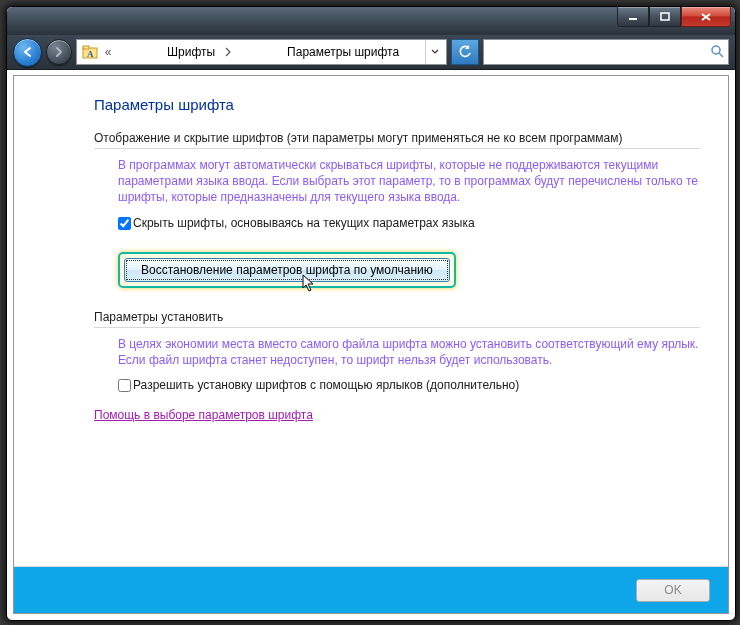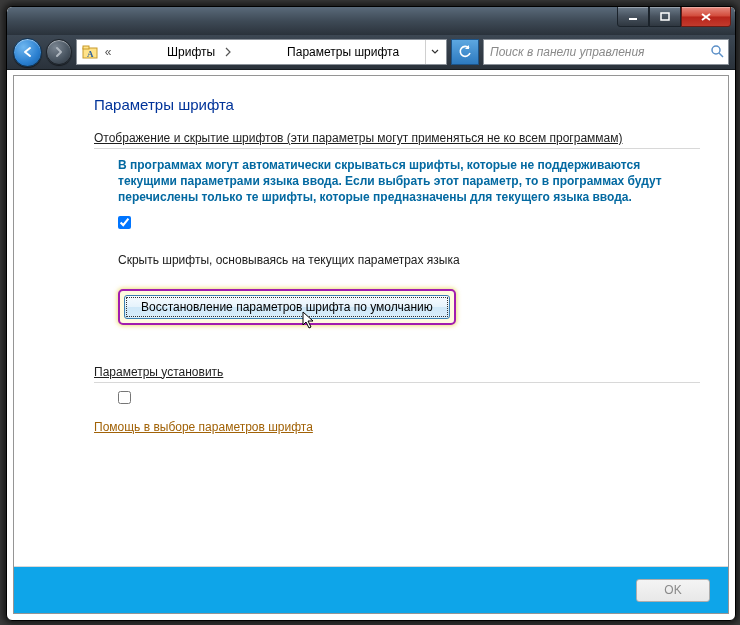--- a/index.html
+++ b/index.html
@@ -180,57 +180,54 @@
   }
   h1.page-title {
     font-size: 15px;
     font-weight: 400;
     color: #003399;
     margin: 0 0 18px 0;
   }
   .section-header {
     font-size: 12px;
     color: #1e1e1e;
-    margin: 18px 0 6px 0;
+    margin: 0 0 6px 0;
     position: relative;
-    text-decoration: underline;
   }
   .section-header .rule {
     position: relative;
   }
   .section-header .rule::after {
     content: "";
     display: block;
     height: 1px;
     background: #d8d8d8;
     margin-top: 3px;
   }
   .body-text {
-    color: #0369a1;
+    color: #8b5cf6;
     line-height: 1.35;
     margin: 8px 0 10px 24px;
-    font-weight: bold;
   }
   .checkbox-row {
     margin: 8px 0 8px 24px;
     display: flex;
-    align-items: flex-start;
-    gap: 24px;
-    flex-direction: column;
+    align-items: flex-end;
+    gap: 2px;
   }
   .checkbox-row input[type=checkbox] {
     width: 13px;
     height: 13px;
     margin: 0;
   }
   .restore-btn-wrap {
     margin: 14px 0 22px 24px;
     display: inline-block;
     padding: 4px;
-    border: 2px solid #a21caf;
+    border: 2px solid #14b8a6;
     border-radius: 5px;
     background: #fffbe0;
     box-shadow: 0 0 4px 1px rgba(230,200,40,0.6);
     position: relative;
   }
   .restore-btn {
     min-width: 310px;
     height: 24px;
     border: 1px solid #3c7fb1;
     border-radius: 3px;
@@ -242,21 +239,21 @@
     outline: 1px dotted #333;
     outline-offset: -3px;
   }
   .cursor {
     position: absolute;
     left: 182px;
     top: 20px;
     pointer-events: none;
   }
   .link {
-    color: #a16207;
+    color: #a21caf;
     text-decoration: underline;
     cursor: pointer;
     text-align: center;
   }
   .footer {
     height: 46px;
     border-top: 1px solid #d8d8d8;
     background: #0ea5e9;
     display: flex;
     align-items: center;
@@ -334,21 +331,20 @@
     </div>
 
     <div class="refresh-box">
       <svg width="14" height="14">
           <path d="M11 3 A5 5 0 1 0 12 8" fill="none" stroke="#fff" stroke-width="1.6"></path>
           <path d="M11 0 L11 4 L7 4 Z" fill="#fff"></path>
         </svg>
     </div>
 
     <div class="search-box">
-      <input type="text" placeholder="Поиск в панели управления" style="">
       <span class="mag">
         <svg width="14" height="14">
             <circle cx="6" cy="6" r="4" fill="none" stroke="#5b8fc7" stroke-width="1.5"></circle>
             <line x1="9" y1="9" x2="13" y2="13" stroke="#5b8fc7" stroke-width="1.5"></line>
           </svg>
       </span>
     </div>
   </div>
 
   <div class="content">
@@ -373,23 +369,25 @@
         <svg class="cursor" width="16" height="20">
           <path d="M1 1 L1 14 L4 11 L7 17 L9 16 L6 10 L11 10 Z" fill="#fff" stroke="#000" stroke-width="1"></path>
         </svg>
       </div>
 
       
       <div class="section-header">
         <span>Параметры установить</span>
         <div class="rule"></div>
       </div>
+      <p class="body-text">В целях экономии места вместо самого файла шрифта можно установить соответствующий ему ярлык. Если файл шрифта станет недоступен, то шрифт нельзя будет использовать.</p>
 
       <label class="checkbox-row">
         <input type="checkbox" style="">
+        <span>Разрешить установку шрифтов с помощью ярлыков (дополнительно)</span>
       </label>
 
       <p style="margin:16px 0 0 0;">
         <span class="link">Помощь в выборе параметров шрифта</span>
       </p>
 
     </div>
 
     <div class="footer">
       <button class="ok-btn" disabled="">OK</button>

